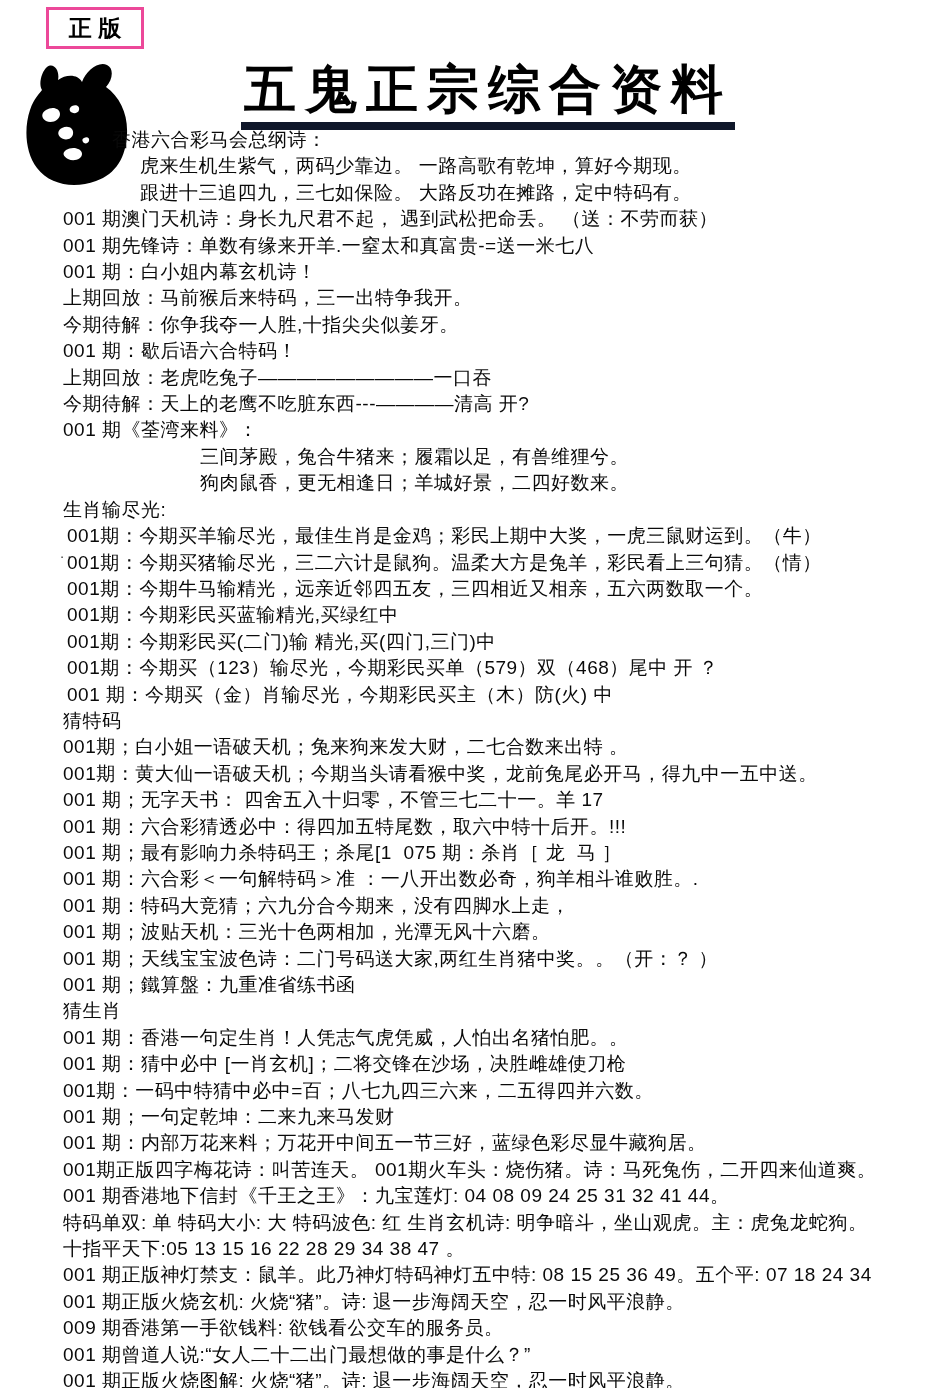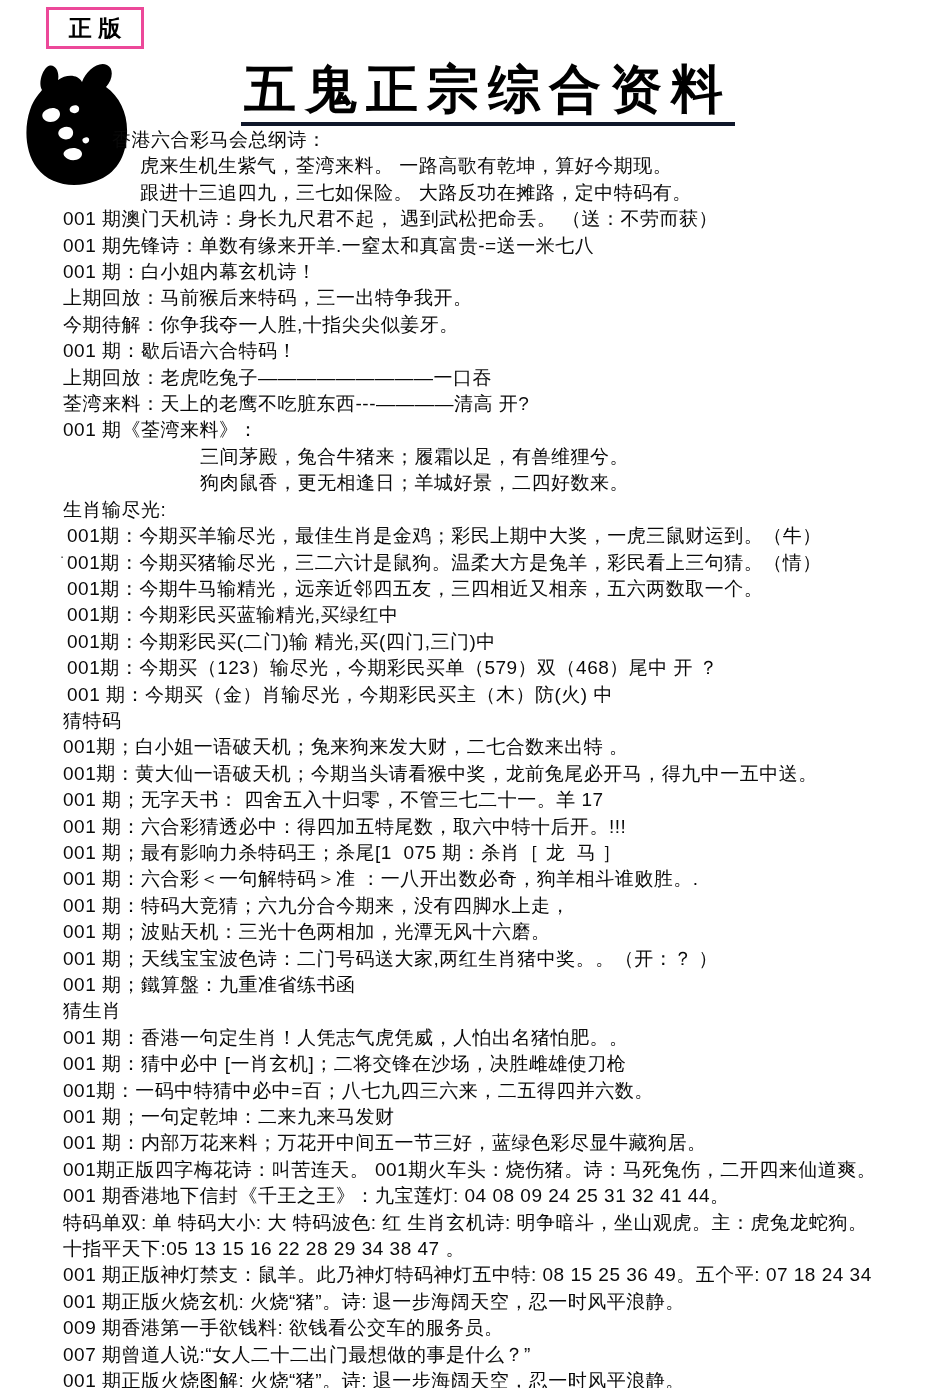--- a/index.html
+++ b/index.html
@@ -21,21 +21,21 @@
   }
   .page-title{
     position:absolute;left:488px;top:26px;
     transform:translateX(-50%);
     font-family:"Liberation Serif", serif;
     font-weight:bold;
     font-size:52px;
     letter-spacing:9px;
     color:#000;
     white-space:nowrap;
-    border-bottom:4px solid #0f172a;
+    border-bottom:8px solid #0f172a;
     padding:0 3px 4px 3px;
     line-height:1.1;
   }
   .ink-blob{
     position:absolute;left:22px;top:62px;
     width:112px;height:126px;
   }
   .doc{
     position:absolute;left:0;top:108px;width:945px;
     font-size:19px;
@@ -82,30 +82,30 @@
     <path fill="#fff" d="M50,44 C54,42 58,44 57,48 C56,52 50,52 48,49 C47,47 48,45 50,44 Z"></path>
     <path fill="#fff" d="M44,88 C50,84 60,86 60,92 C60,97 52,100 46,97 C41,94 40,91 44,88 Z"></path>
     <path fill="#fff" d="M62,76 C65,74 68,76 67,79 C66,82 62,82 61,80 C60,78 60,77 62,76 Z"></path>
   </svg>
 </div>
 
 <div class="stray-mark">..</div>
 
 <div class="doc" id="doc">
     <div class="line i2">香港六合彩马会总纲诗：</div>
-    <div class="line i3">虎来生机生紫气，荃湾来料。 一路高歌有乾坤，算好今期现。</div>
+    <div class="line i3">虎来生机生紫气，两码少靠边。 一路高歌有乾坤，算好今期现。</div>
     <div class="line i3">跟进十三追四九，三七如保险。 大路反功在摊路，定中特码有。</div>
     <div class="line i0">001 期澳门天机诗：身长九尺君不起， 遇到武松把命丢。 （送：不劳而获）</div>
     <div class="line i0">001 期先锋诗：单数有缘来开羊.一窒太和真富贵-=送一米七八</div>
     <div class="line i0">001 期：白小姐内幕玄机诗！</div>
     <div class="line i0">上期回放：马前猴后来特码，三一出特争我开。</div>
     <div class="line i0">今期待解：你争我夺一人胜,十指尖尖似姜牙。</div>
     <div class="line i0">001 期：歇后语六合特码！</div>
     <div class="line i0">上期回放：老虎吃兔子—————————一口吞</div>
-    <div class="line i0">荃湾来料：天上的老鹰不吃脏东西---————清高 开?</div>
+    <div class="line i0">今期待解：天上的老鹰不吃脏东西---————清高 开?</div>
     <div class="line i0">001 期《荃湾来料》：</div>
     <div class="line i4">三间茅殿，兔合牛猪来；履霜以足，有兽维狸兮。</div>
     <div class="line i4">狗肉鼠香，更无相逢日；羊城好景，二四好数来。</div>
     <div class="line i0">生肖输尽光:</div>
     <div class="line i1">001期：今期买羊输尽光，最佳生肖是金鸡；彩民上期中大奖，一虎三鼠财运到。（牛）</div>
     <div class="line i1">001期：今期买猪输尽光，三二六计是鼠狗。温柔大方是兔羊，彩民看上三句猜。（情）</div>
     <div class="line i1">001期：今期牛马输精光，远亲近邻四五友，三四相近又相亲，五六两数取一个。</div>
     <div class="line i1">001期：今期彩民买蓝输精光,买绿红中</div>
     <div class="line i1">001期：今期彩民买(二门)输 精光,买(四门,三门)中</div>
     <div class="line i1">001期：今期买（123）输尽光，今期彩民买单（579）双（468）尾中 开 ？</div>
@@ -127,15 +127,15 @@
     <div class="line i0">001期：一码中特猜中必中=百；八七九四三六来，二五得四并六数。</div>
     <div class="line i0">001 期；一句定乾坤：二来九来马发财</div>
     <div class="line i0">001 期：内部万花来料；万花开中间五一节三好，蓝绿色彩尽显牛藏狗居。</div>
     <div class="line i0">001期正版四字梅花诗：叫苦连天。 001期火车头：烧伤猪。诗：马死兔伤，二开四来仙道爽。</div>
     <div class="line i0">001 期香港地下信封《千王之王》：九宝莲灯: 04 08 09 24 25 31 32 41 44。</div>
     <div class="line i0">特码单双: 单 特码大小: 大 特码波色: 红 生肖玄机诗: 明争暗斗，坐山观虎。主：虎兔龙蛇狗。</div>
     <div class="line i0">十指平天下:05 13 15 16 22 28 29 34 38 47 。</div>
     <div class="line i0">001 期正版神灯禁支：鼠羊。此乃神灯特码神灯五中特: 08 15 25 36 49。五个平: 07 18 24 34</div>
     <div class="line i0">001 期正版火烧玄机: 火烧“猪”。诗: 退一步海阔天空，忍一时风平浪静。</div>
     <div class="line i0">009 期香港第一手欲钱料: 欲钱看公交车的服务员。</div>
-    <div class="line i0">007 期曾道人说:“女人二十二出门最想做的事是什么？”</div>
+    <div class="line i0">001 期曾道人说:“女人二十二出门最想做的事是什么？”</div>
     <div class="line i0">001 期正版火烧图解: 火烧“猪”。诗: 退一步海阔天空，忍一时风平浪静。</div>
   </div>
 
 </body></html>

